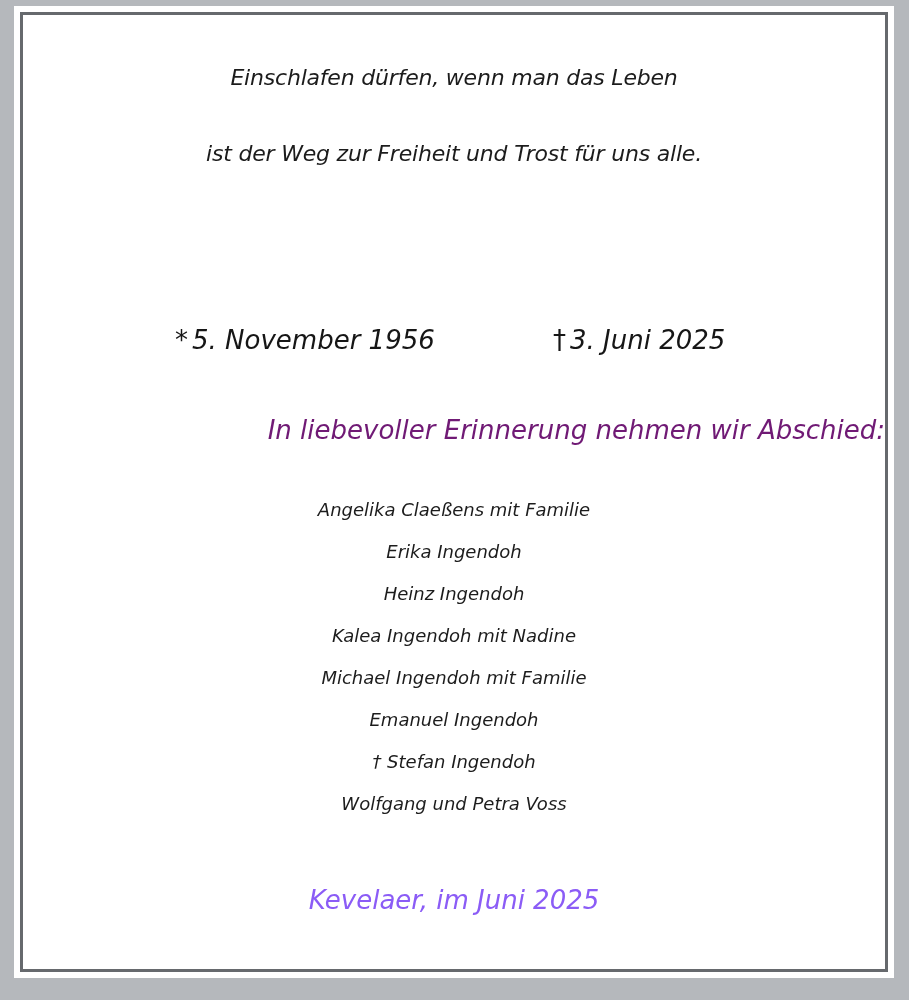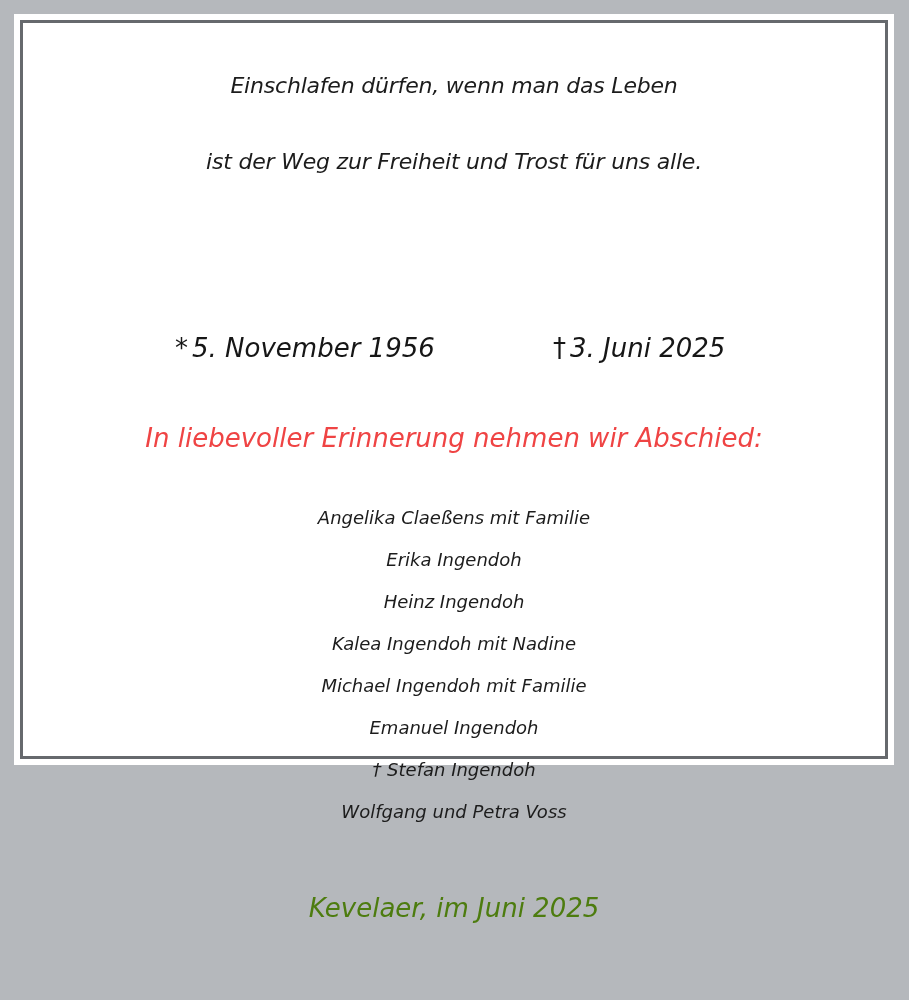--- a/index.html
+++ b/index.html
@@ -11,23 +11,23 @@
       height: 1000px;
       background: #b5b8bc;
       position: relative;
       overflow: hidden;
       font-family: "DejaVu Sans", sans-serif;
       color: #1a1a1a;
     }
     .mat {
       position: absolute;
       left: 14px;
-      top: 14px;
+      top: 6px;
       width: 880px;
-      height: 751px;
+      height: 972px;
       background: #ffffff;
     }
     .frame {
       position: absolute;
       left: 6px;
       top: 6px;
       right: 6px;
       bottom: 6px;
       border: 3px solid #66696d;
       box-sizing: border-box;
@@ -66,29 +66,30 @@
     .date-birth, .date-death {
       position: absolute;
       white-space: nowrap;
     }
     .symbol {
       font-style: normal;
       margin-right: 4px;
     }
     .farewell {
       font-size: 26px;
-      color: #ef4444;
+      color: #701a75;
+      text-align: right;
     }
     .mourner {
       font-size: 18px;
       color: #1c1c1c;
     }
     .place-date {
       font-size: 26px;
-      color: #4d7c0f;
+      color: #8b5cf6;
     }
   </style>
 </head>
 <body>
 
 <div class="mat">
   <div class="frame">
     <div class="content">
 
       <div class="line motto" style="top:50px;">Einschlafen dürfen, wenn man das Leben</div>

